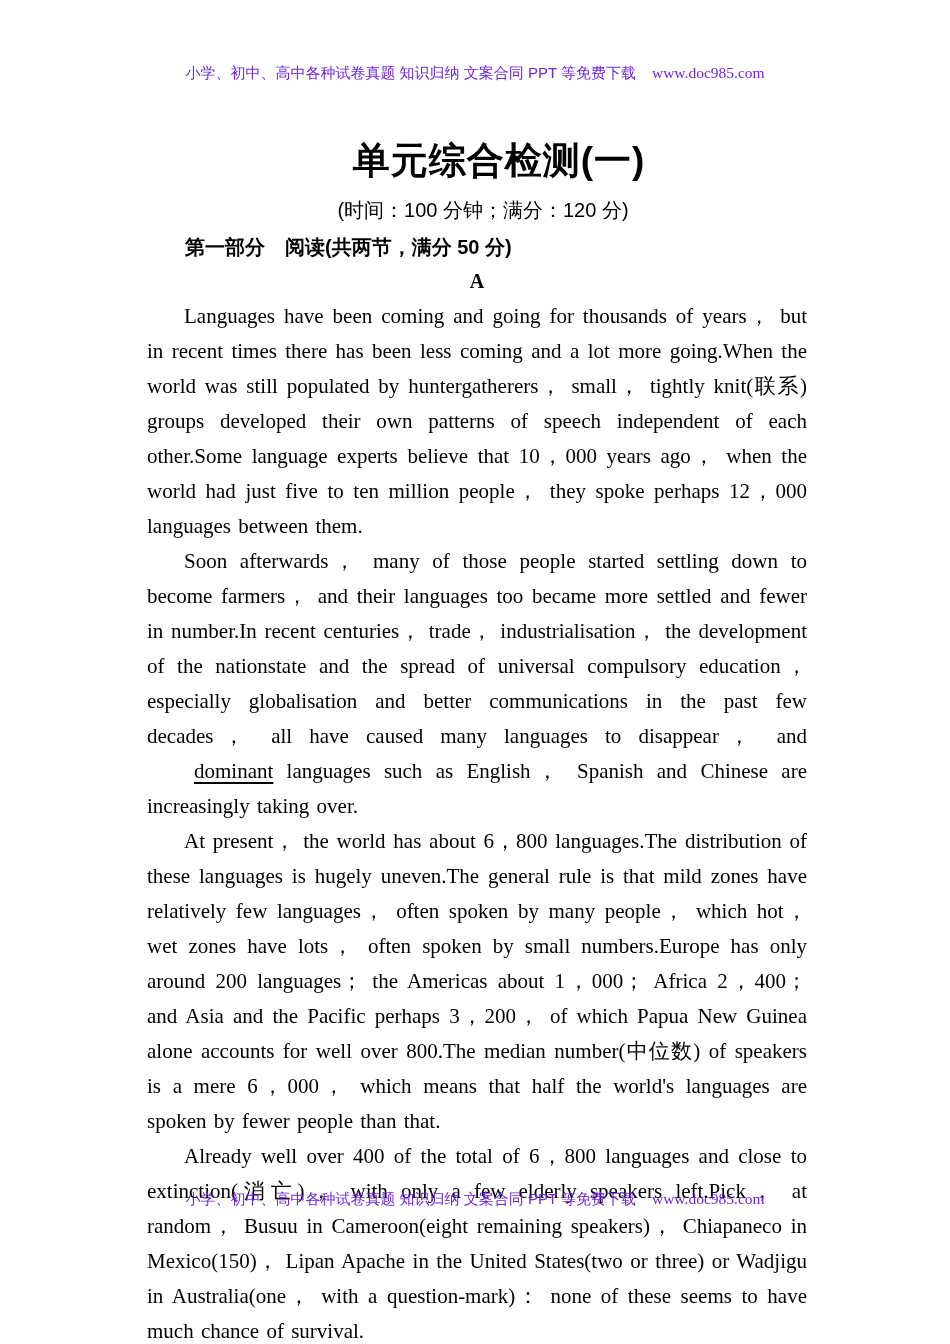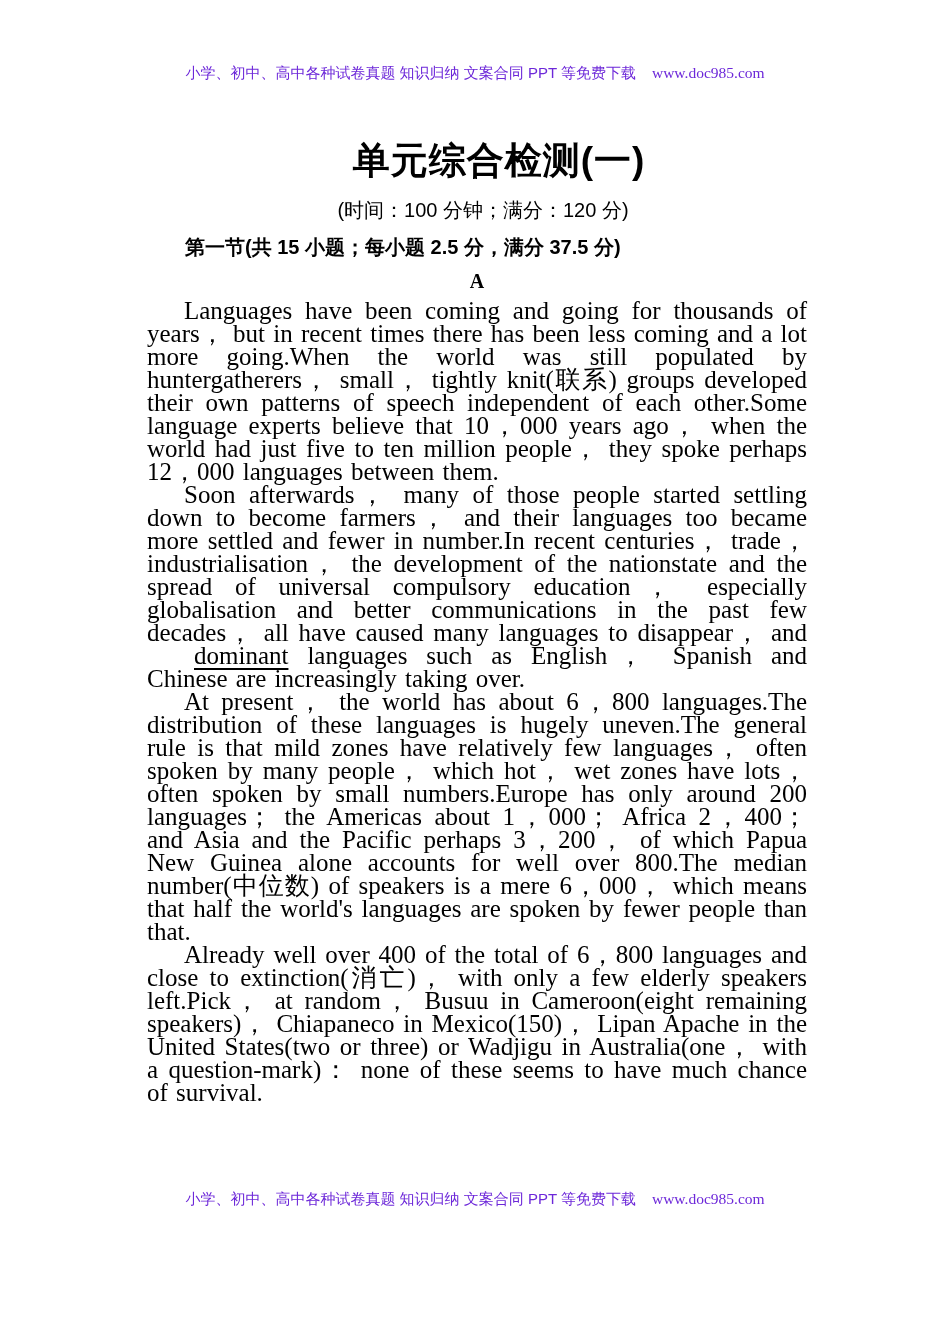--- a/index.html
+++ b/index.html
@@ -66,22 +66,22 @@
   .passage-label {
     text-align: center;
     font-family: "Liberation Serif", "DejaVu Serif", serif;
     font-weight: 700;
     font-size: 20px;
     line-height: 35px;
   }
   .para {
     margin: 0;
     font-family: "Liberation Serif", "DejaVu Serif", serif;
-    font-size: 25px;
-    line-height: 23px;
+    font-size: 21px;
+    line-height: 35px;
     text-align: justify;
     text-indent: 37px;
     word-spacing: 2px;
   }
   .para .u { text-decoration: underline; text-underline-offset: 4px; margin-left: 47px; }
 </style>
 </head>
 <body>
 
 <div class="page">
@@ -89,22 +89,22 @@
   <div class="runhead">
     <span>小学、初中、高中各种试卷真题 知识归纳 文案合同 PPT 等免费下载</span><span class="site">www.doc985.com</span>
   </div>
 
   <h1 class="title">单元综合检测(一)</h1>
 
   <div class="subtitle">(时间：100 分钟；满分：120 分)</div>
 
   <div class="content">
 
+    <div class="heading">第一部分　阅读(共两节，满分 50 分)</div>
 
-    <div class="heading">第一节(共 15 小题；每小题 2.5 分，满分 37.5 分)</div>
 
     <div class="passage-label">A</div>
 
     <p class="para"><span>Languages have been coming and going for thousands of years， but in recent times there has been less coming and a lot more going.When the world was still populated by huntergatherers， small， tightly knit(联系) groups developed their own patterns of speech independent of each other.Some language experts believe that 10，000 years ago， when the world had just five to ten million people， they spoke perhaps 12，000 languages between them.</span></p>
 
     <p class="para"><span>Soon afterwards， many of those people started settling down to become farmers， and their languages too became more settled and fewer in number.In recent centuries， trade， industrialisation， the development of the nationstate and the spread of universal compulsory education， especially globalisation and better communications in the past few decades， all have caused many languages to disappear， and </span><span class="u">dominant</span><span> languages such as English， Spanish and Chinese are increasingly taking over.</span></p>
 
     <p class="para"><span>At present， the world has about 6，800 languages.The distribution of these languages is hugely uneven.The general rule is that mild zones have relatively few languages， often spoken by many people， which hot， wet zones have lots， often spoken by small numbers.Europe has only around 200 languages； the Americas about 1，000； Africa 2，400； and Asia and the Pacific perhaps 3，200， of which Papua New Guinea alone accounts for well over 800.The median number(中位数) of speakers is a mere 6，000， which means that half the world's languages are spoken by fewer people than that.</span></p>
 
     <p class="para"><span>Already well over 400 of the total of 6，800 languages and close to extinction(消亡)， with only a few elderly speakers left.Pick， at random， Busuu in Cameroon(eight remaining speakers)， Chiapaneco in Mexico(150)， Lipan Apache in the United States(two or three) or Wadjigu in Australia(one， with a question-mark)： none of these seems to have much chance of survival.</span></p>

